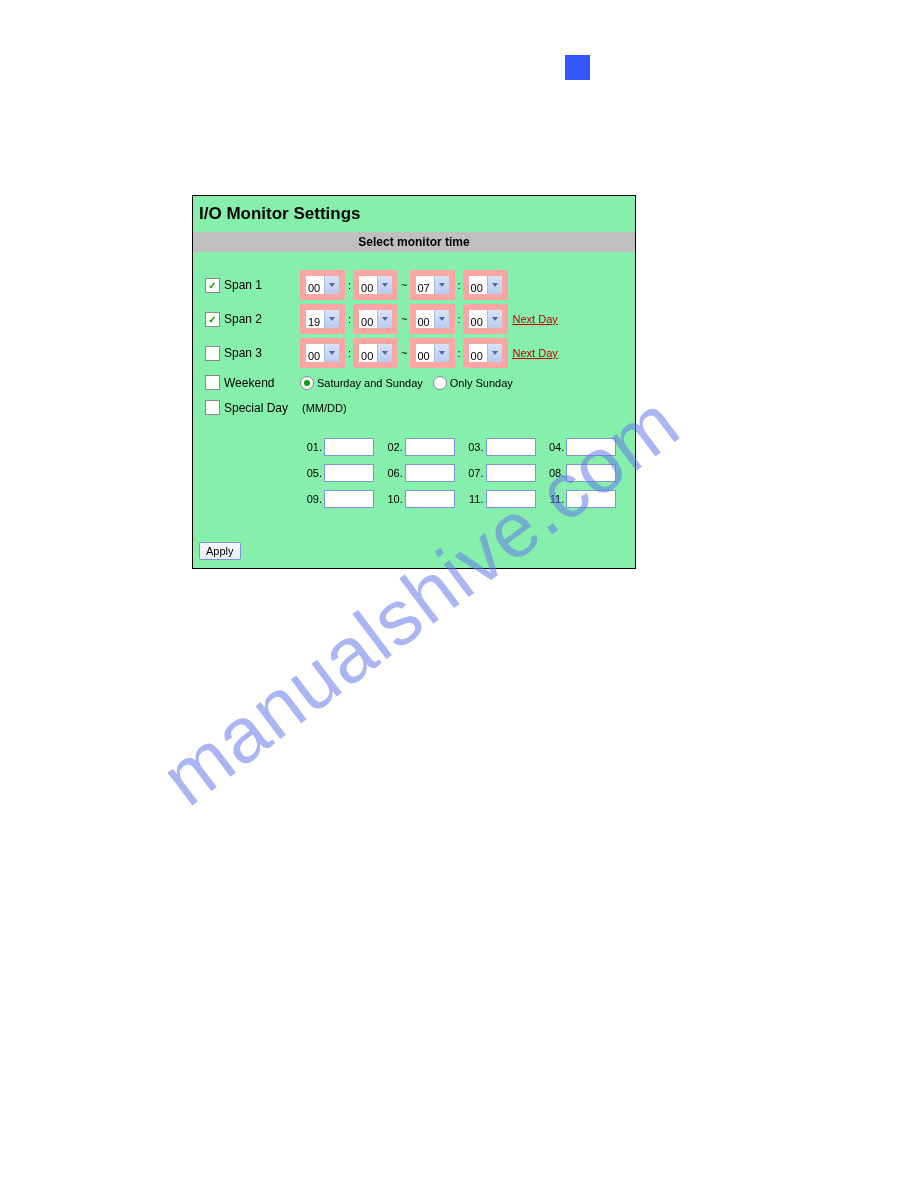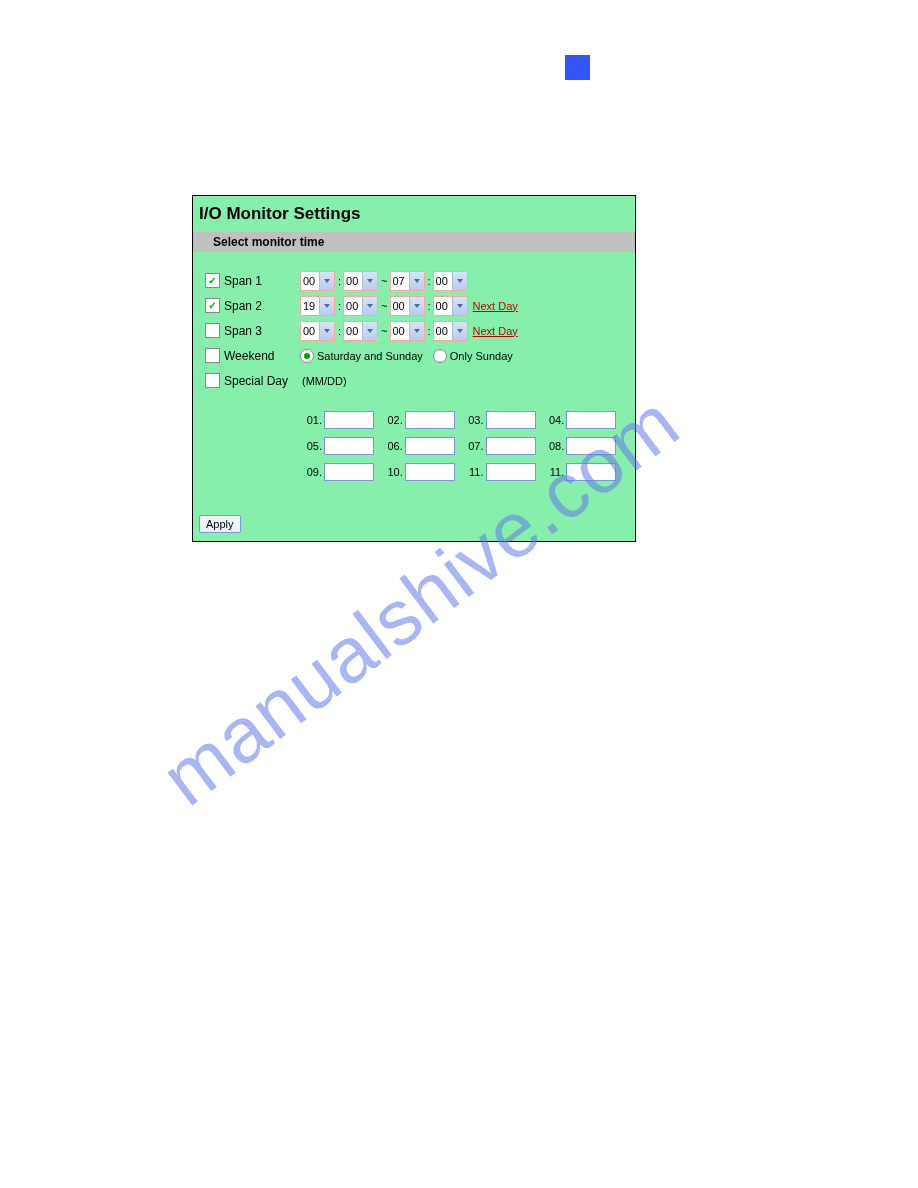--- a/index.html
+++ b/index.html
@@ -55,20 +55,21 @@
     .panel-desc {
       font-size: 12px;
       font-weight: bold;
       margin: 8px 6px 16px 6px;
     }
     .section-header {
       background: #c0c0c0;
       font-weight: bold;
       padding: 3px 20px;
       font-size: 12px;
+      text-align: center;
     }
     .form-area {
       padding: 18px 12px 14px 12px;
     }
     .row {
       display: flex;
       align-items: center;
       margin-bottom: 4px;
       min-height: 21px;
     }
@@ -86,24 +87,24 @@
       display: inline-flex;
       align-items: center;
       justify-content: center;
       font-size: 10px;
       color: #00a000;
       font-weight: bold;
     }
     .select-box {
       width: 33px;
       height: 18px;
-      border: 1px solid #fca5a5;
+      border: 6px solid #fca5a5;
       background: white;
       display: inline-flex;
-      align-items: center;
+      align-items: flex-end;
       font-size: 11px;
       position: relative;
       margin-right: 1px;
     }
     .select-box .val {
       padding-left: 2px;
     }
     .select-box .arrow {
       position: absolute;
       right: 0;

